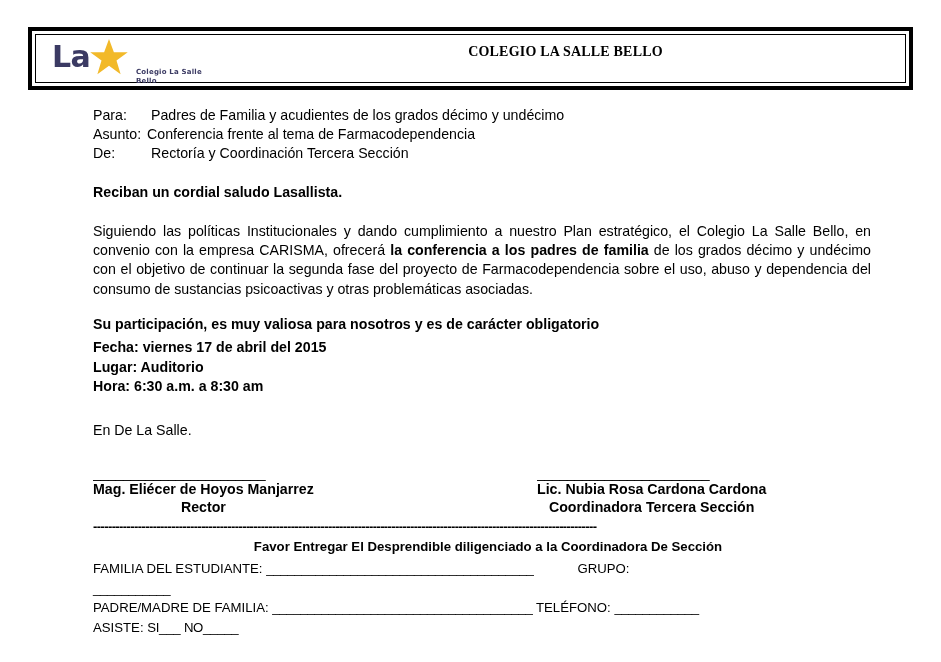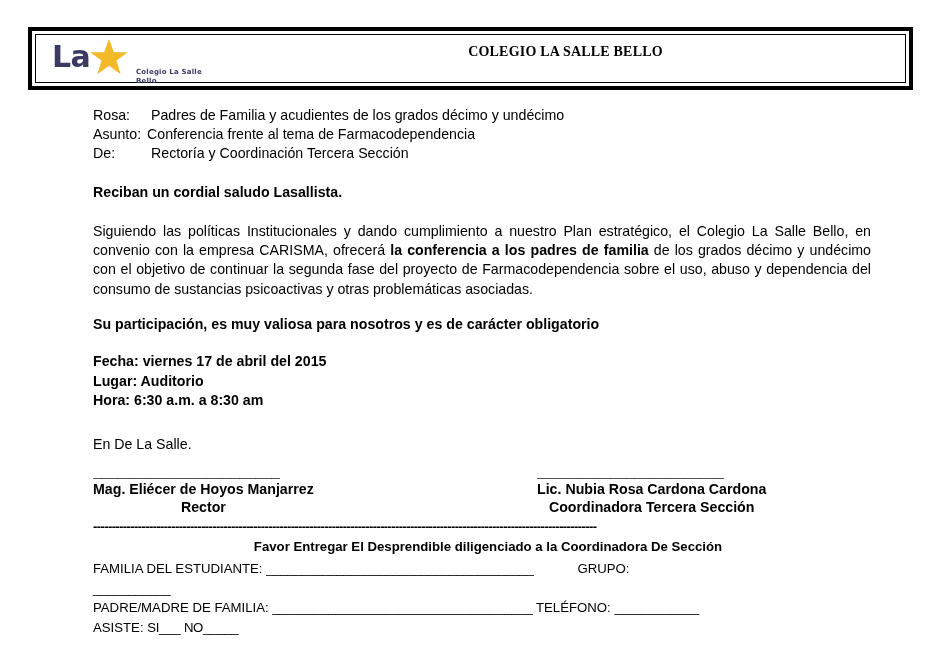--- a/index.html
+++ b/index.html
@@ -150,21 +150,21 @@
   .paragraph b { font-weight: bold; }
 
   .emphasis-line {
     margin-top: 16px;
     font-weight: bold;
     font-size: 14.2px;
     line-height: 19px;
   }
 
   .event-details {
-    margin-top: 18px;
+    margin-top: 4px;
     font-weight: bold;
     font-size: 14.2px;
     line-height: 19.6px;
   }
 
   .closing {
     margin-top: 24px;
     font-size: 14.2px;
     line-height: 19px;
   }
@@ -181,21 +181,20 @@
     top: 0;
   }
   .sig-left { left: 0; }
   .sig-right { left: 444px; }
   .sig-rule {
     font-size: 14.2px;
     line-height: 15px;
     letter-spacing: -0.4px;
     white-space: nowrap;
     overflow: hidden;
-    font-family: Liberation Mono, monospace;
   }
   .sig-name {
     font-weight: bold;
     font-size: 14.2px;
     line-height: 17.5px;
     white-space: nowrap;
   }
   .sig-role {
     font-weight: bold;
     font-size: 14.2px;
@@ -262,21 +261,21 @@
         <div class="header-title-1">COLEGIO LA SALLE BELLO</div>
       </div>
 
     </div>
   </div>
 
   <div class="body-area">
 
     <div class="meta-block">
       <div class="meta-row">
-        <span class="meta-label">Rosa:</span><span>Padres de Familia y acudientes de los grados décimo y undécimo</span>
+        <span class="meta-label">Para:</span><span>Padres de Familia y acudientes de los grados décimo y undécimo</span>
       </div>
       <div class="meta-row">
         <span class="meta-label-wide">Asunto:</span><span>Conferencia frente al tema de Farmacodependencia</span>
       </div>
       <div class="meta-row">
         <span class="meta-label">De:</span><span>Rectoría y  Coordinación Tercera Sección</span>
       </div>
     </div>
 
     <div class="greeting">Reciban un cordial saludo Lasallista.</div>

